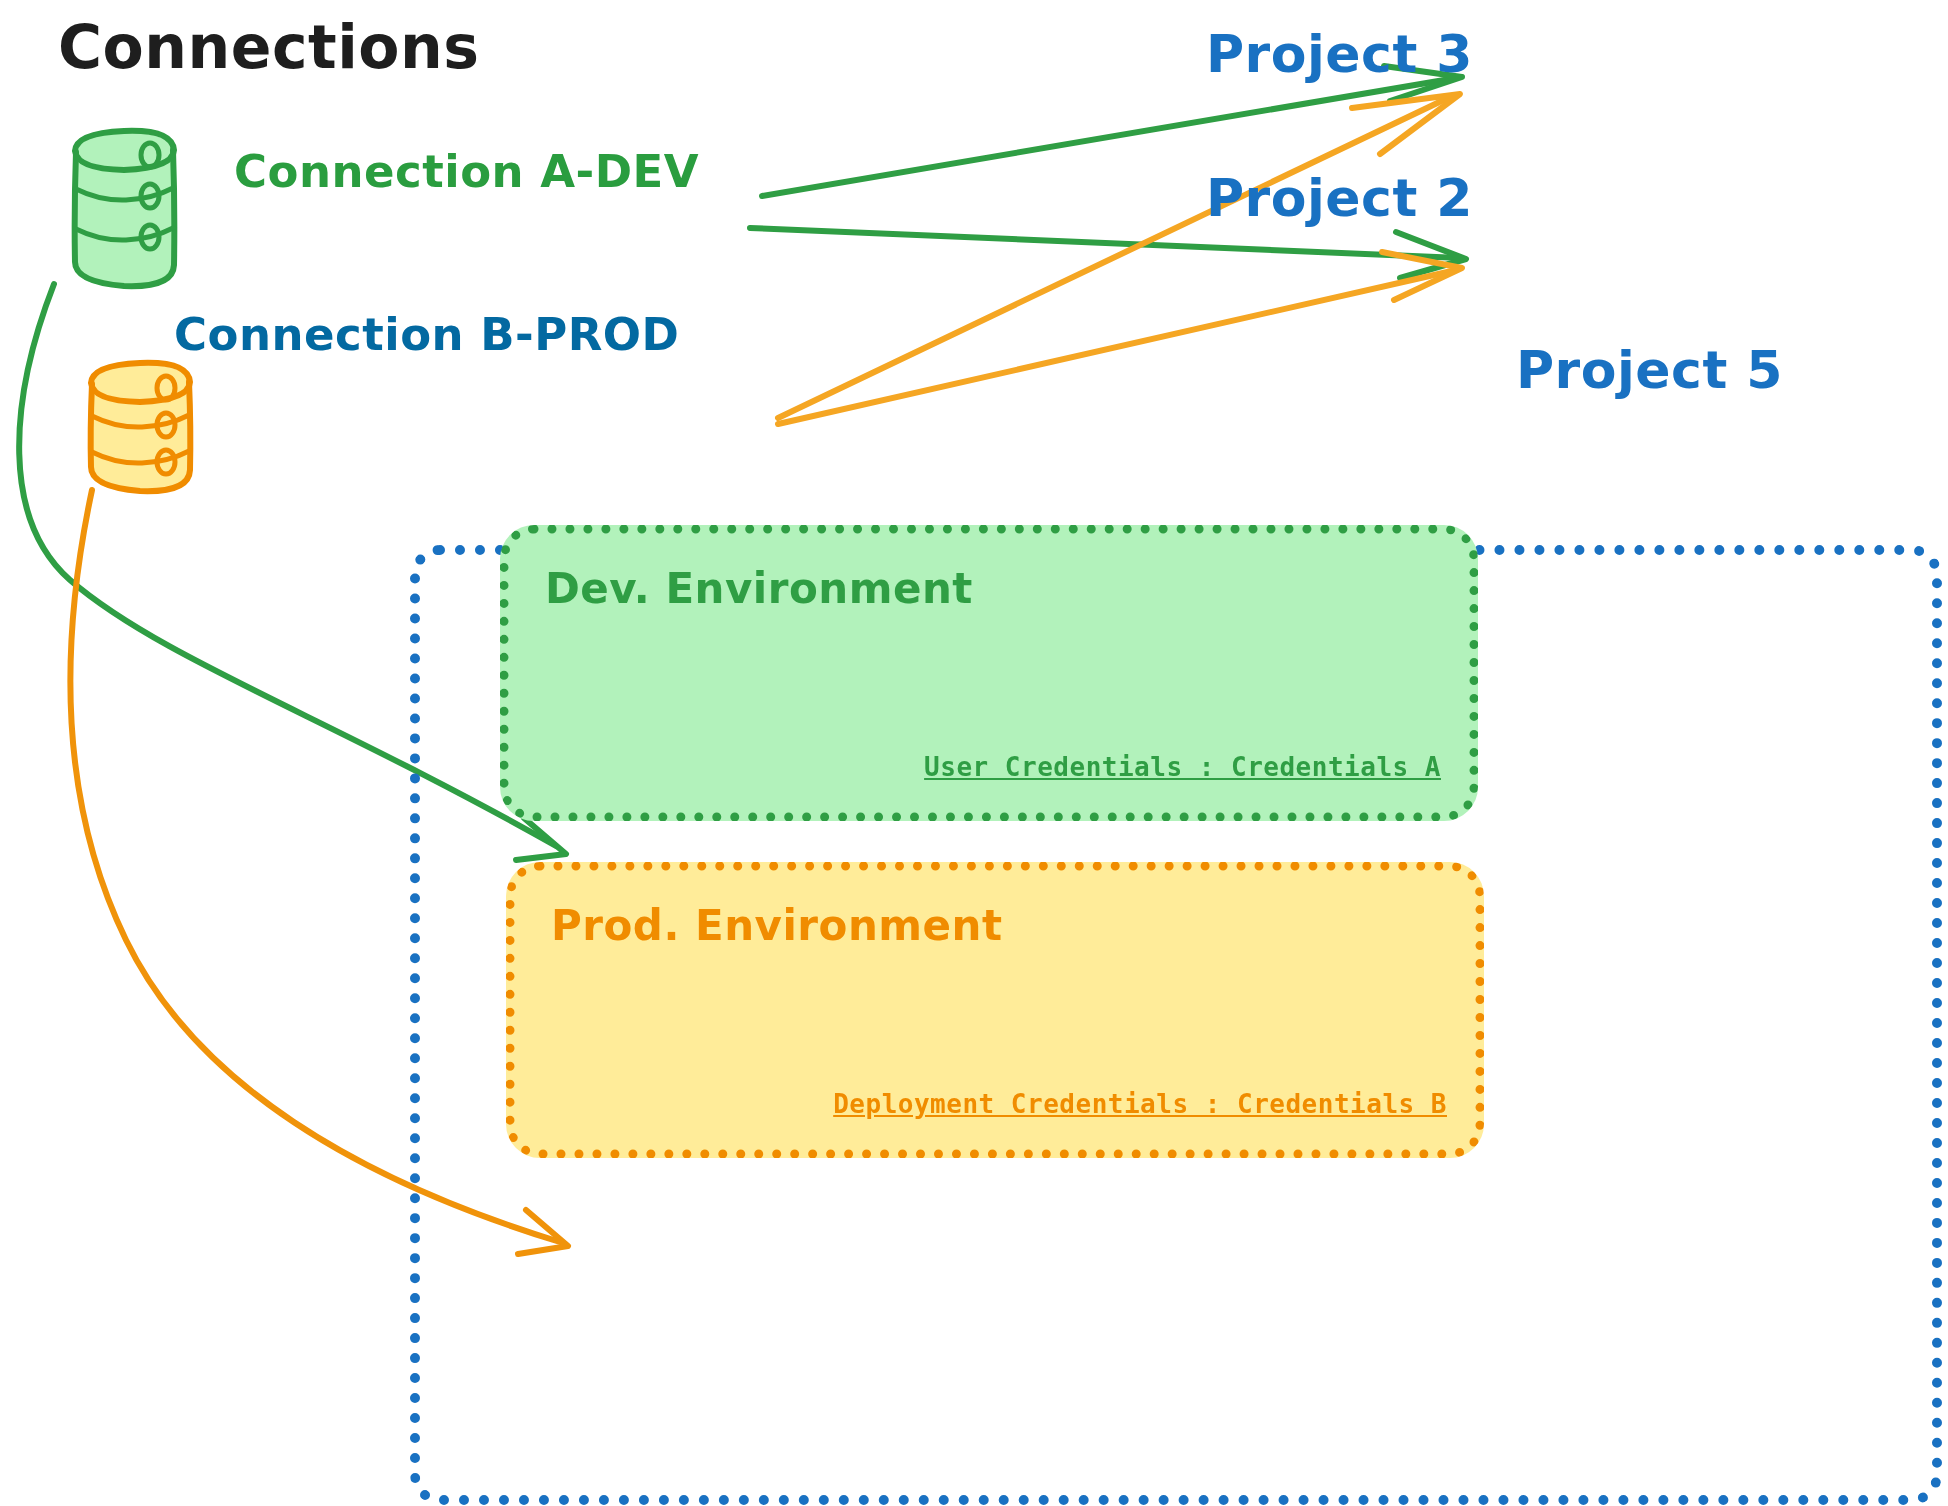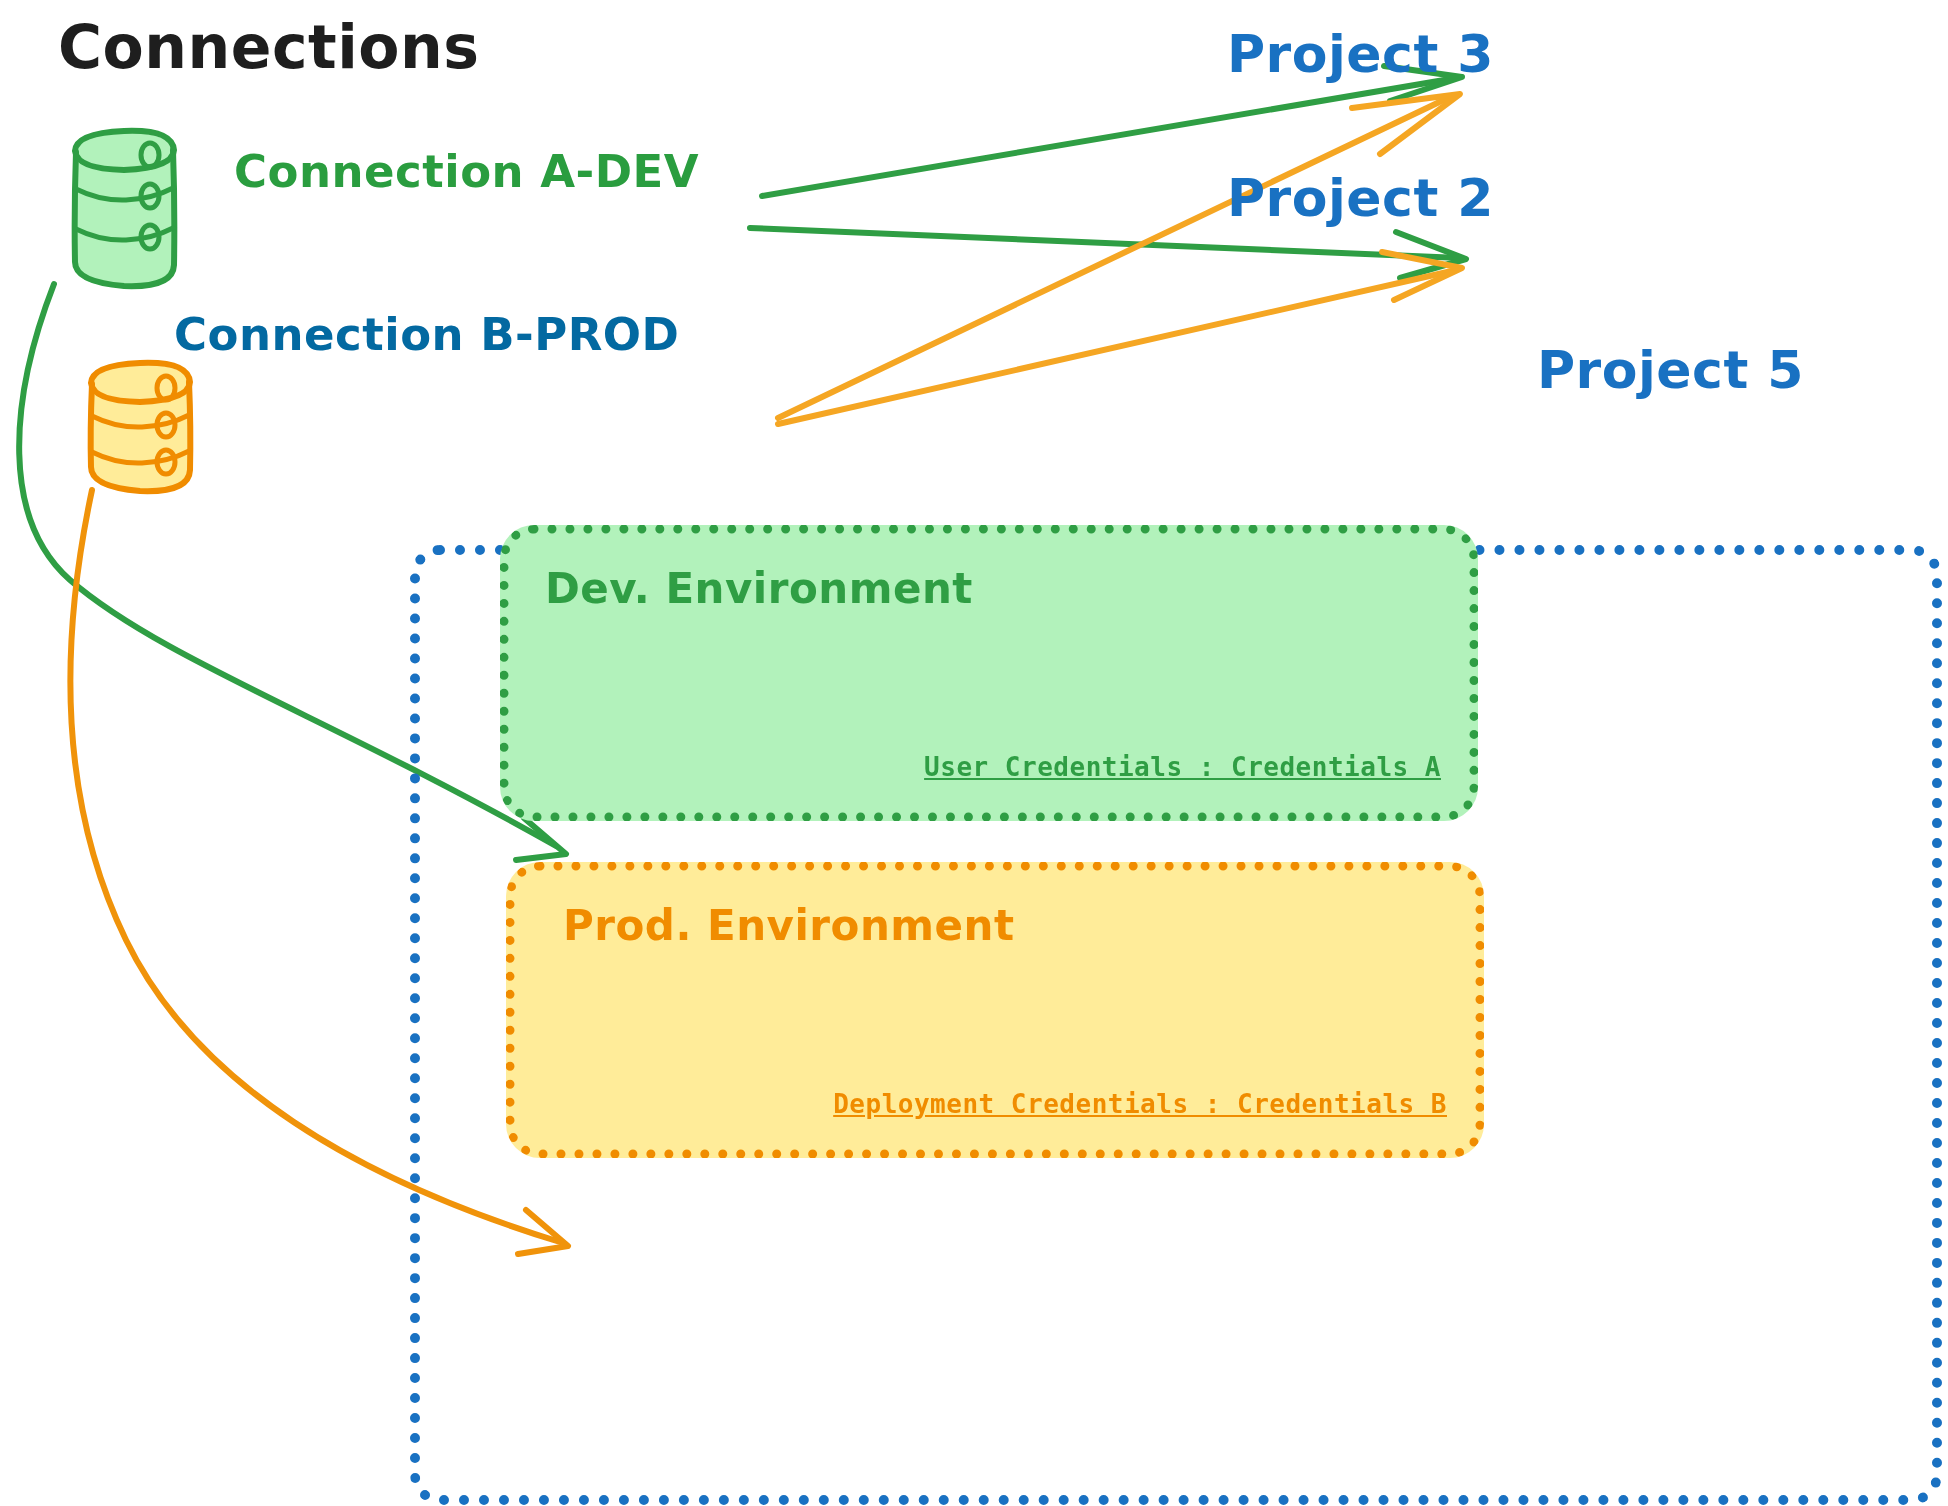--- a/index.html
+++ b/index.html
@@ -54,21 +54,20 @@
   #conn-b-label {
     left: 174px;
     top: 308px;
     font-size: 45px;
     color: #0369a1;
   }
   
   .project-label {
     font-size: 52px;
     color: #1971c2;
-    margin-left: 21px;
   }
   #project-3 { left: 1206px; top: 24px; }
   #project-2 { left: 1206px; top: 168px; }
   #project-1 { left: 1516px; top: 340px; }
   
   .env-box {
     position: absolute;
     border-radius: 34px;
   }
   #dev-env-box {
@@ -98,21 +97,21 @@
     border-radius: 30px;
   }
   .env-title {
     position: absolute;
     font-size: 42px;
     left: 36px;
     top: 30px;
     white-space: nowrap;
   }
   #dev-env-title { color: #2f9e44; }
-  #prod-env-title { color: #f08c00; margin-left: 12px; }
+  #prod-env-title { color: #f08c00; }
   .env-cred {
     position: absolute;
     font-size: 26px;
     right: 28px;
     bottom: 30px;
     white-space: nowrap;
     letter-spacing: 0.5px;
     text-decoration: underline;
   }
   #dev-env-cred { color: #2f9e44; }

